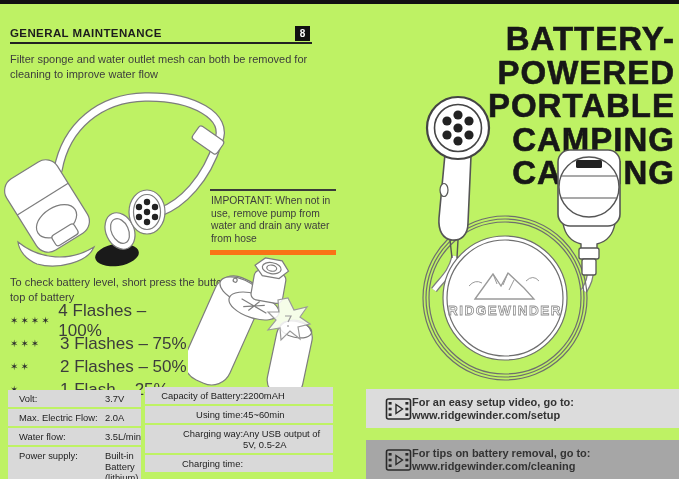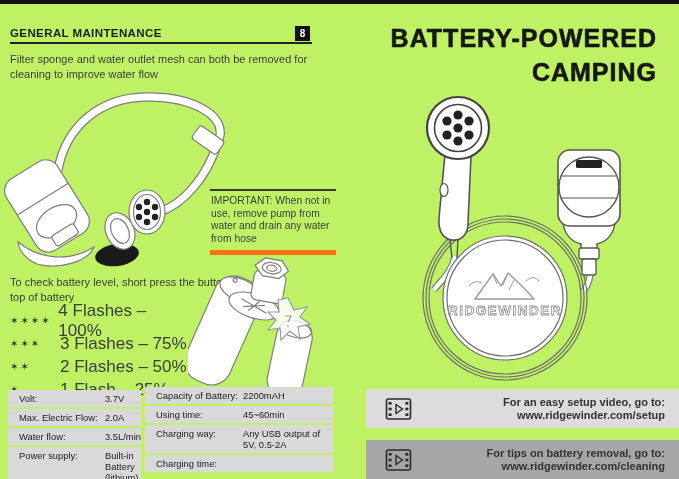--- a/index.html
+++ b/index.html
@@ -27,32 +27,32 @@
   .flash-label { font-size:17px; color:#3c3c3c; }
 
   .spec { font-size:9.4px; color:#222; }
   .spec .row { background:#d9d9d9; margin-bottom:2px; display:flex; padding:3px 3px 3px 11px; }
   .spec .lbl { flex:0 0 auto; white-space:nowrap; }
   .spec .val { margin-left:auto; }
   .spec-left  { left:8px;  top:390px; width:133px; }
   .spec-left  .lbl { flex-basis:86px; }
   .spec-left  .val { margin-left:0; width:38px; }
   .spec-right { left:145px; top:387px; width:188px; }
-  .spec-right .lbl { flex-basis:87px; white-space:normal; }
+  .spec-right .lbl { flex-basis:87px; white-space:normal;text-align:right; }
   .spec-right .val { margin-left:0; width:92px; }
 
   
-  .title { right:22px; top:22px; width:320px; text-align:right; font-size:25px; line-height:33.5px;
+  .title { right:4px; top:22px; width:320px; text-align:right; font-size:33px; line-height:33.5px;
            font-weight:bold; letter-spacing:1px; color:#171717; -webkit-text-stroke:.6px #171717; }
 
   .banner { left:366px; width:313px; height:39px; display:flex; align-items:center; }
   .banner-1 { top:389px; background:#dcdcdc; }
   .banner-2 { top:440px; background:#a6a6a6; }
   .banner .film { margin-left:19px; flex:0 0 auto; }
-  .banner .txt { flex:1 1 auto; text-align:right; font-size:11px; line-height:13px; color:#333; font-weight:bold; margin-right:14px; }
+  .banner .txt { flex:1 1 auto; text-align:left; font-size:11px; line-height:13px; color:#333; font-weight:bold; margin-right:14px; }
 
   svg { display:block; }
   .ln { stroke:#7d7d7d; fill:none; stroke-width:1.2; }
   .lnf { stroke:#7d7d7d; fill:#fff; stroke-width:1.2; }
 </style>
 </head>
 <body>
 
 <div class="sheet">
 
@@ -176,20 +176,21 @@
       <span class="lbl">Charging way:</span>
       <span class="val" style="white-space:normal">Any USB output of 5V, 0.5-2A</span>
     </div>
     <div class="row">
       <span class="lbl">Charging time:</span>
     </div>
   </div>
 
   <div class="abs title">
     <div>BATTERY-POWERED</div>
+    <div>PORTABLE CAMPING</div>
     <div>CAMPING</div>
   </div>
 
   <svg class="abs" style="left:395px;top:88px" width="252" height="298" viewBox="0 0 252 298">
     <path d="M60,168 C56,186 46,192 39,202" stroke="#7d7d7d" stroke-width="7" fill="none"></path>
     <path d="M60,168 C56,186 46,192 39,202" stroke="#fff" stroke-width="4.5" fill="none"></path>
     <path d="M196,178 C196,190 193,196 189,203" stroke="#7d7d7d" stroke-width="7" fill="none"></path>
     <path d="M196,178 C196,190 193,196 189,203" stroke="#fff" stroke-width="4.5" fill="none"></path>
     <g stroke="#6e6e6e" stroke-width="1.2" fill="none">
       <circle cx="110" cy="210" r="82"></circle>

